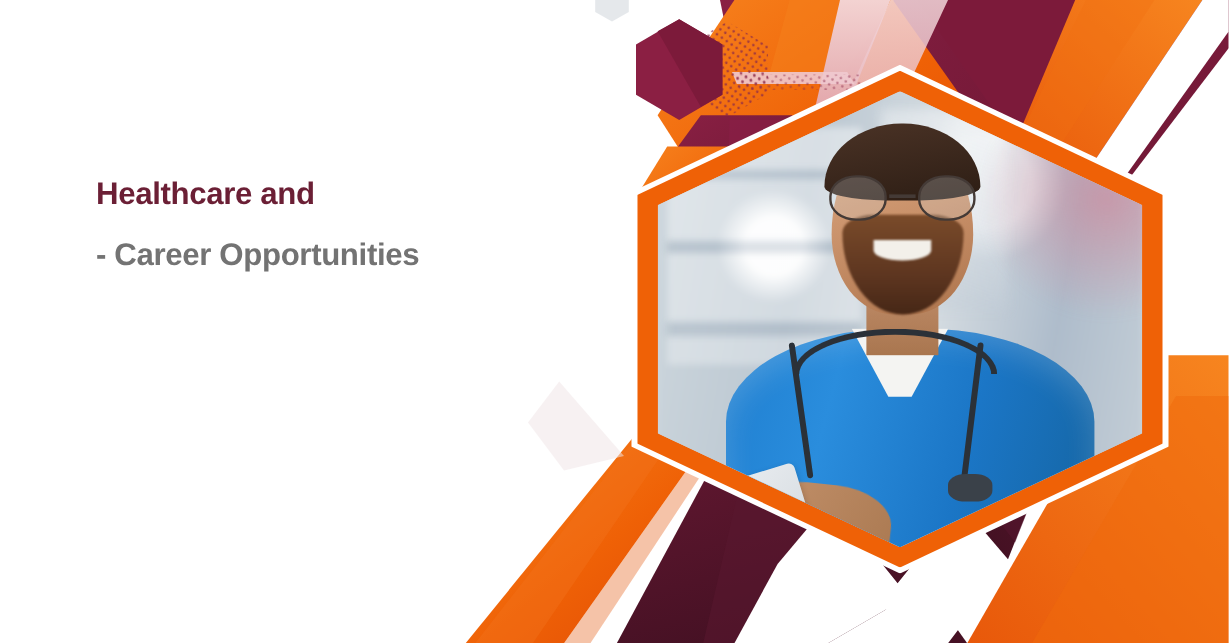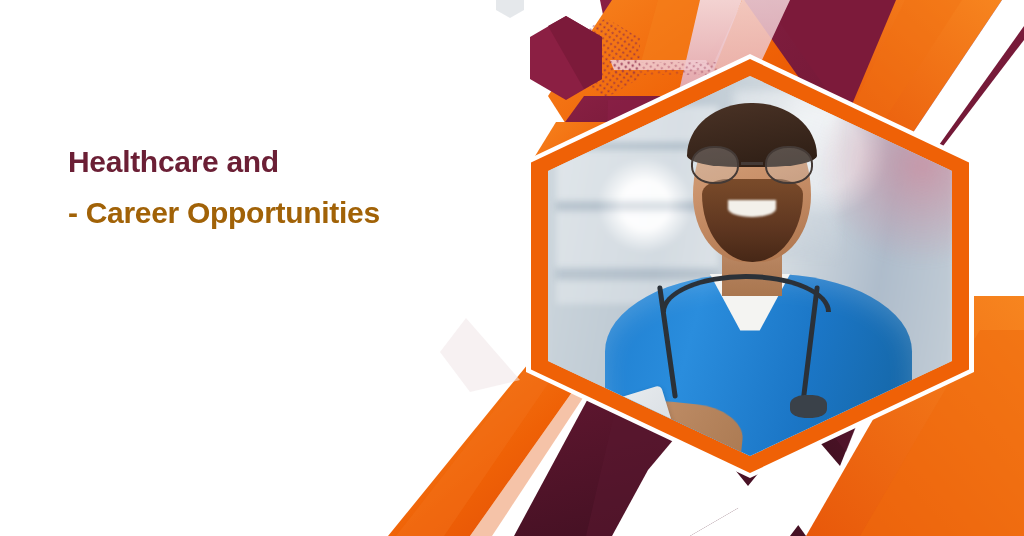--- a/index.html
+++ b/index.html
@@ -17,25 +17,26 @@
   .deco { position:absolute; inset:0; width:1024px; height:536px; }
 
   
   .headline {
     position:absolute;
     left:68px; top:136px;
     width:420px;
     z-index:40;
   }
   .headline .line {
-    font-size:30px;
+    font-size:26px;
     font-weight:bold;
     letter-spacing:-0.3px;
     line-height:51px;
     white-space:nowrap;
+    margin-left:12px;
   }
   .headline .line.l3 { text-indent:0px; }
 
   
   .photo-hex {
     position:absolute;
     left:526px; top:54px;
     width:448px; height:424px;
     z-index:25;
   }
@@ -320,16 +321,16 @@
         <div class="ph-stetho-bell"></div>
         <div class="ph-arm"></div>
         <div class="ph-tablet"></div>
         <div class="ph-hand"></div>
       </div>
     </div>
   </div>
 
   <div class="headline">
     <div class="line l1" style="color: rgb(107, 31, 53);">Healthcare and</div>
-    <div class="line l3" style="color: #a16207;">- Career Opportunities</div>
+    <div class="line l3" style="color: #737373;">- Career Opportunities</div>
   </div>
 
 </div>
 
 </body></html>

